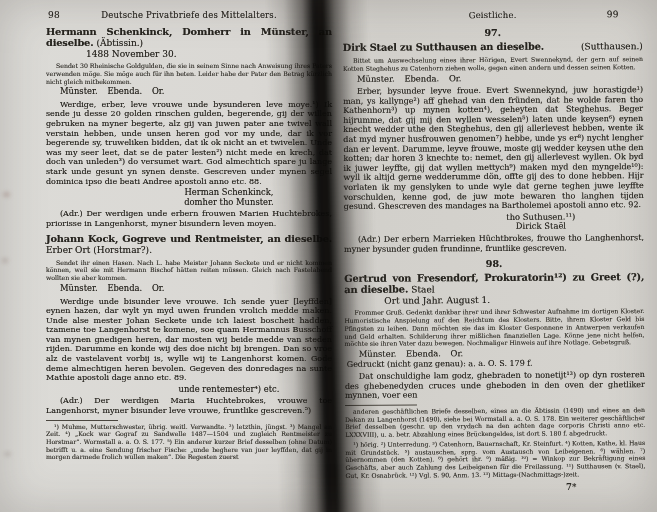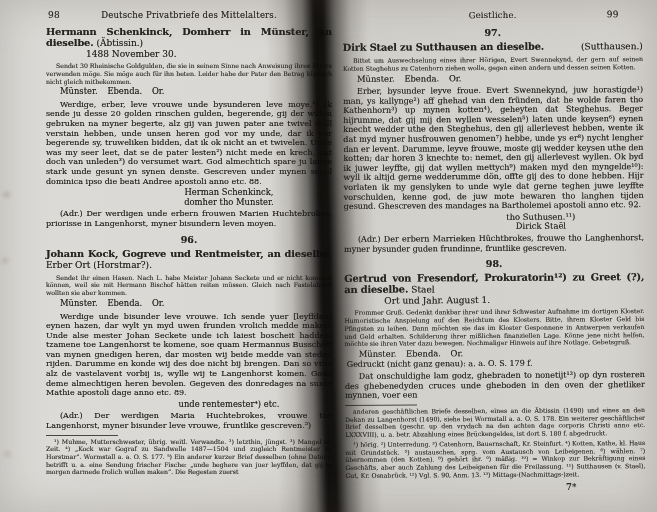--- a/index.html
+++ b/index.html
@@ -84,21 +84,20 @@
   <div class="date-line">1488 November 30.</div>
   <div class="summary">Sendet 30 Rheinische Goldgulden, die sie in seinem Sinne nach Anweisung ihres Paters verwenden möge. Sie möge auch für ihn beten. Leider habe der Pater den Betrag kürzlich nicht gleich mitbekommen.</div>
   <div class="src">Münster. Ebenda. Or.</div>
   <div class="body-par">Werdige, erber, leve vrouwe unde bysunderen leve moye.¹) Ik sende ju desse 20 golden rinschen gulden, begerende, gij der willen gebruken na myner begerte, alz gij van juwen pater ane twivel wall verstain hebben, unde unsen heren god vor my unde, dar ik vor begerende sy, truweliken bidden, dat ik ok nicht an et twivelen. Unde was my seer leet, dat se de pater lesten²) nicht mede en krech, dat doch van unleden³) do versumet wart. God almechtich spare ju lange stark unde gesunt yn synen denste. Gescreven under mynen segel dominica ipso die beati Andree apostoli anno etc. 88.</div>
   <div class="sig">
     <div>Herman Schenkinck,</div>
     <div>domher tho Munster.</div>
   </div>
   <div class="addr">(Adr.) Der werdigen unde erbern frouwen Marien Huchtebrokes, priorisse in Langenhorst, myner bisundern leven moyen.</div>
 
-  <div class="sec-num">96.</div>
   <div class="sec-head">
     <span class="hmain">Johann Kock, Gogreve und Rentmeister, an dieselbe.</span>
     <span class="htail">Erber Ort (Horstmar?).</span>
   </div>
   <div class="summary">Sendet ihr einen Hasen. Nach L. habe Meister Johann Seckete und er nicht kommen können, weil sie mit Hermann Bischof hätten reiten müssen. Gleich nach Fastelabend wollten sie aber kommen.</div>
   <div class="src">Münster. Ebenda. Or.</div>
   <div class="body-par">Werdige unde bisunder leve vrouwe. Ich sende yuer [leyffden] eynen hazen, dar wylt yn myd uwen frunden vrolich medde maken. Unde alse mester Johan Seckete unde ich laiest boscheit hadden, tzamene toe Langenhorst te komene, soe quam Hermannus Busschoff van mynen gnedigen heren, dar mosten wij beide medde van steden rijden. Darumme en konde wij des doe nicht bij brengen. Dan so vroe alz de vastelavent vorbij is, wylle wij te Langenhorst komen. Gode deme almechtigen heren bevolen. Gegeven des donredages na sunte Mathie apostoli dage anno etc. 89.</div>
   <div class="sig">
     <div>unde rentemester⁴) etc.</div>
   </div>

